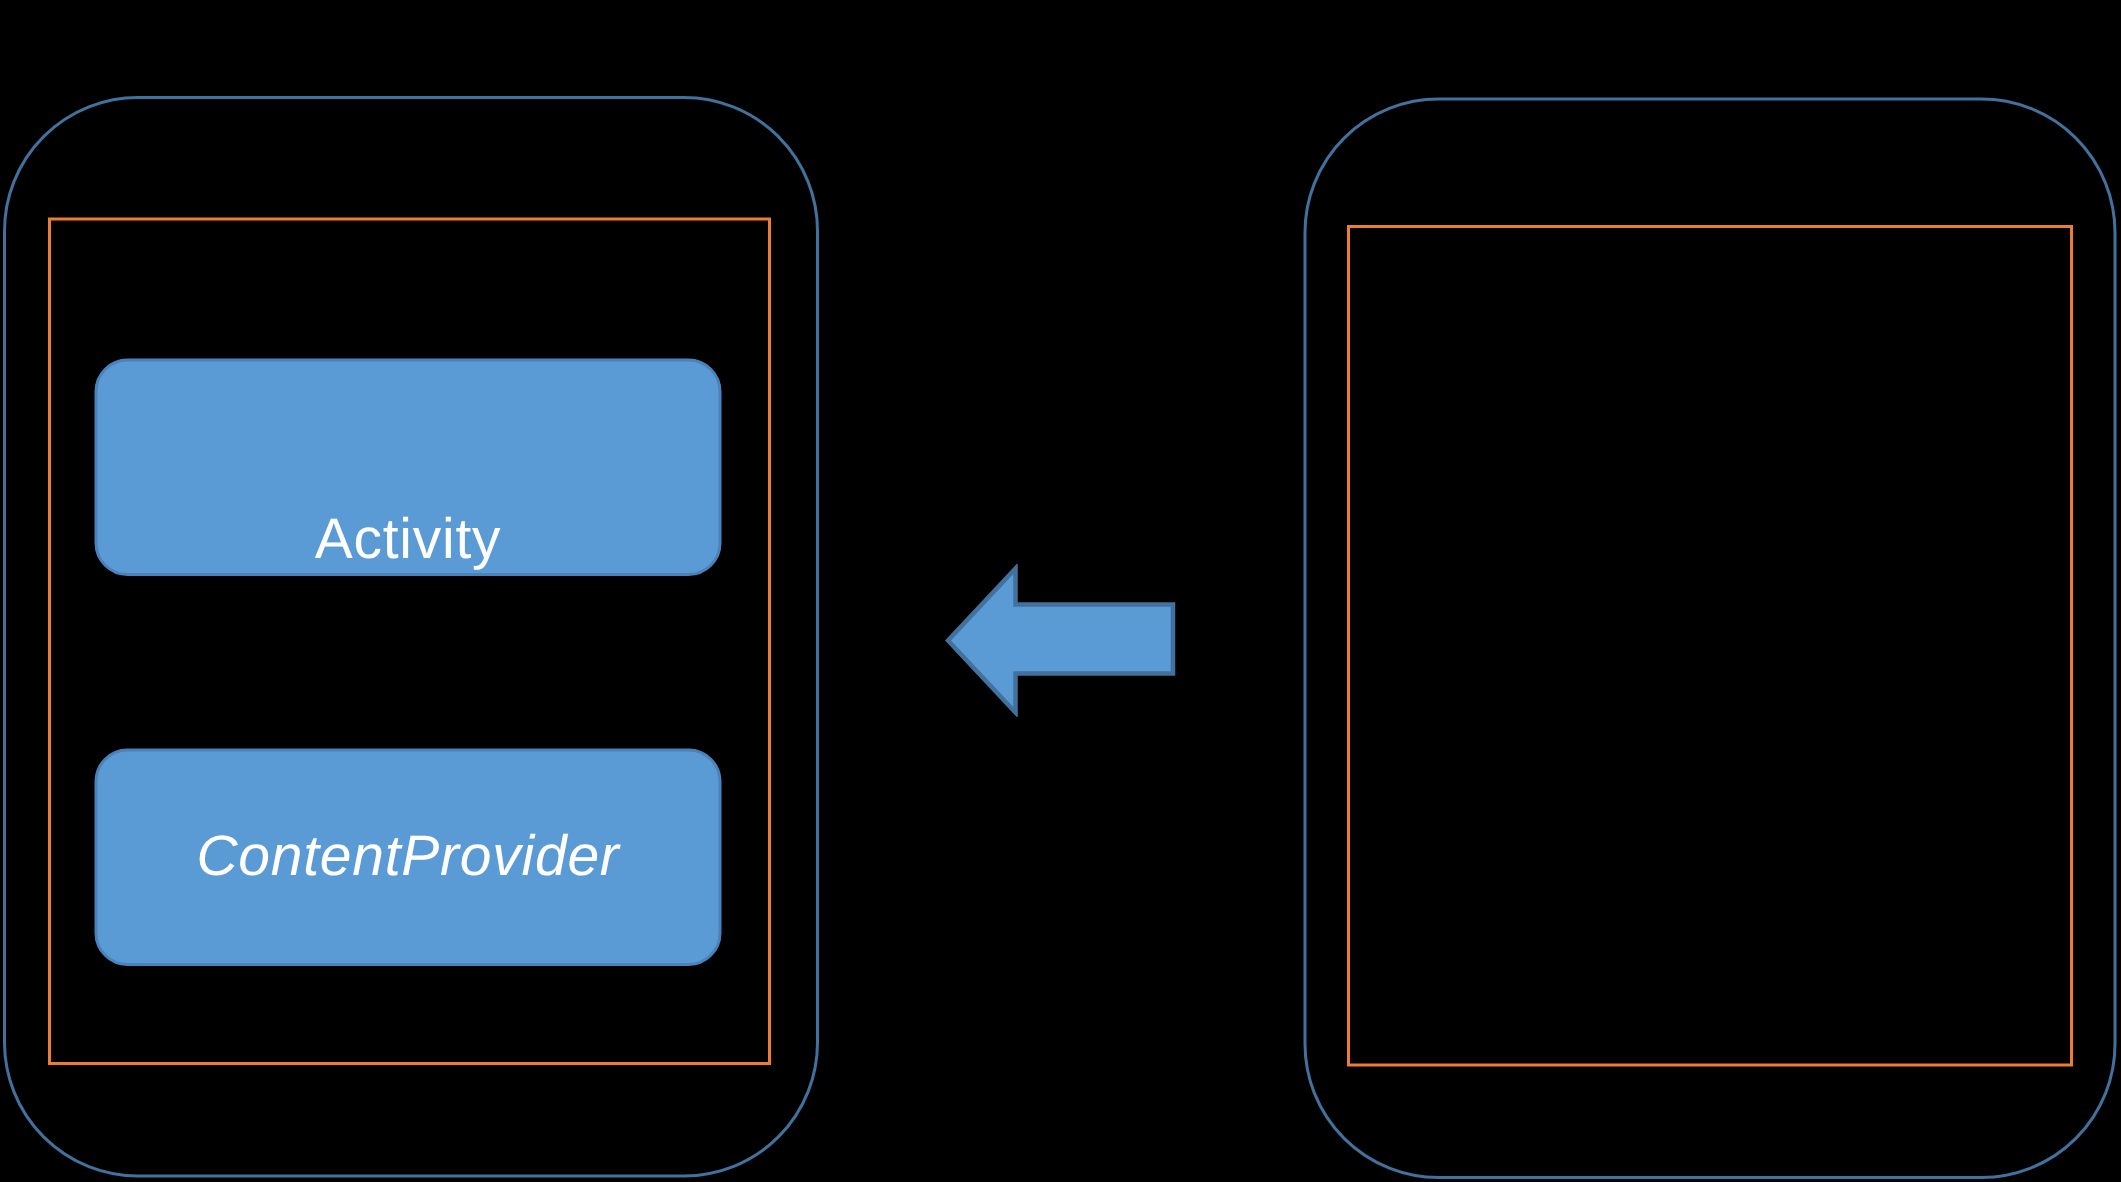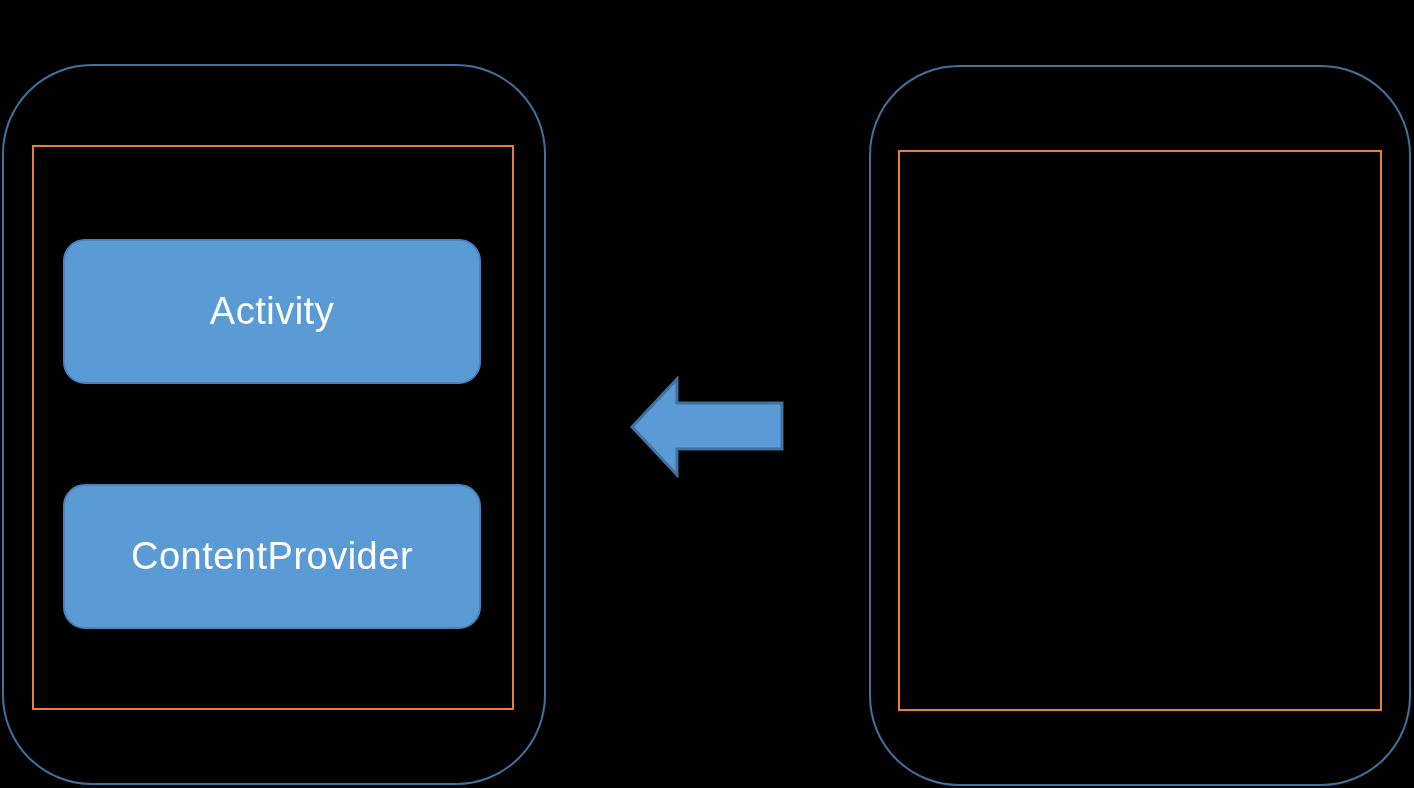--- a/index.html
+++ b/index.html
@@ -36,22 +36,22 @@
     border:2px solid var(--box-border);
     border-radius:22px;
     display:flex;align-items:center;justify-content:center;
     color:var(--box-text);
     font-size:38px;
     font-weight:300;
     letter-spacing:0.5px;
   }
   #left-device{left:2px;top:64px;width:544px;height:721px;}
   #left-screen{left:32px;top:145px;width:482px;height:565px;}
-  #activity-box{top:239px;}
-  #contentprovider-box{top:484px;}
+  #activity-box{top:239px;align-items:flex-end;}
+  #contentprovider-box{top:499px;font-style:italic;}
   #right-device{left:869px;top:65px;width:542px;height:721px;}
   #right-screen{left:898px;top:150px;width:484px;height:561px;}
   #arrow-wrap{left:630px;top:376px;width:154px;height:102px;}
   #arrow-wrap svg{display:block;width:100%;height:100%;}
 </style>
 </head>
 <body>
 
 <div>
 

